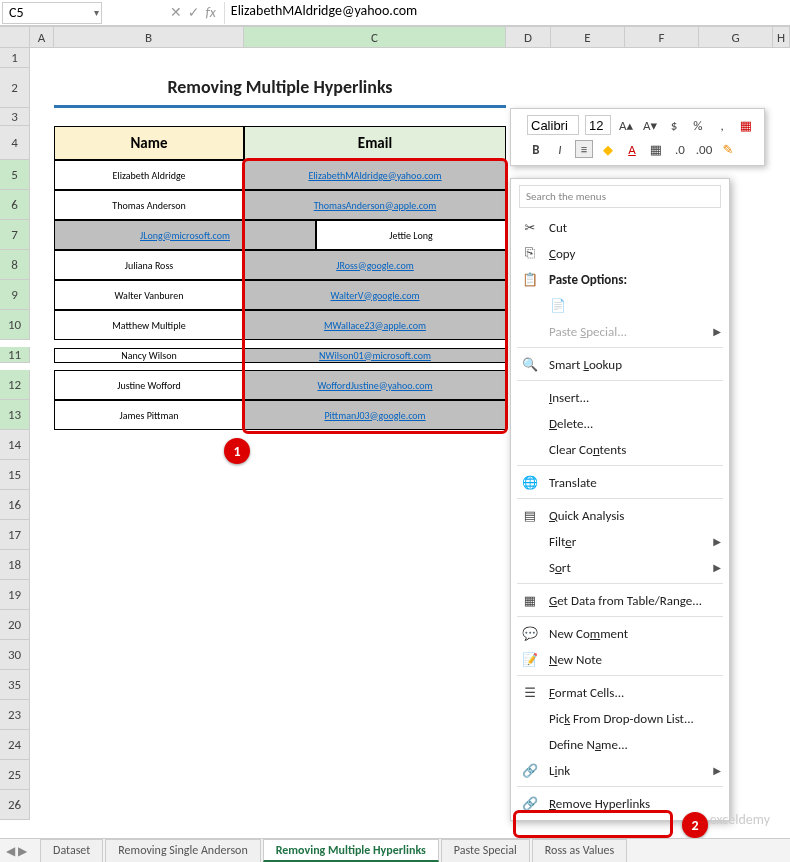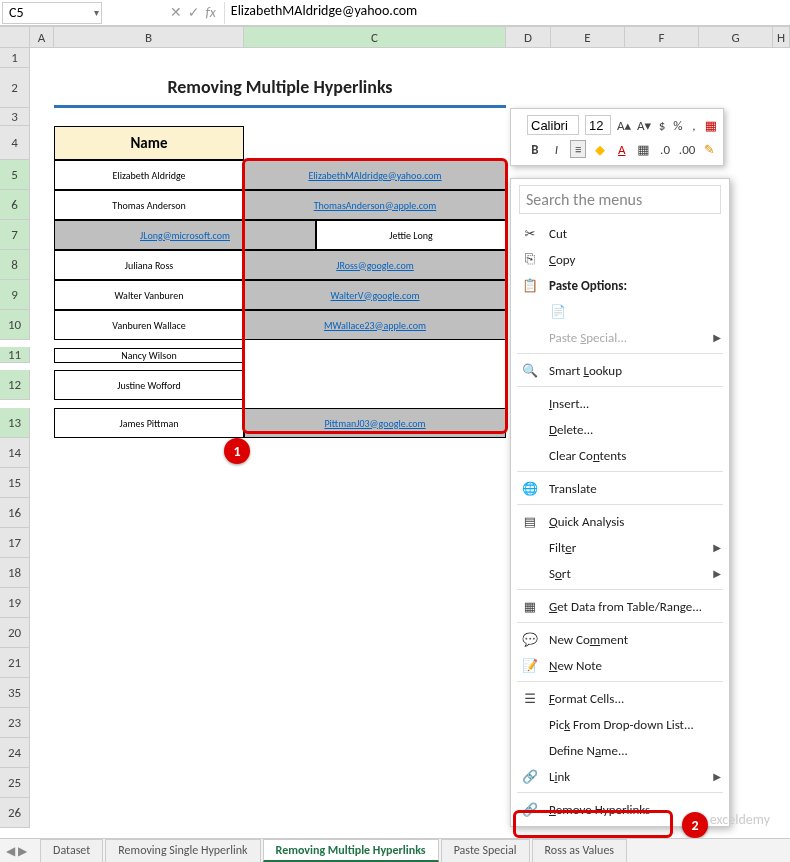--- a/index.html
+++ b/index.html
@@ -56,21 +56,21 @@
 
 .mini-toolbar { position: absolute; background: #fff; border: 1px solid #ccc; box-shadow: 2px 2px 6px rgba(0,0,0,0.25); padding: 4px 6px; font-size: 13px; }
 .mini-toolbar .trow { display: flex; align-items: center; gap: 6px; height: 24px; }
 .mini-toolbar .trow span, .mini-toolbar .trow input { font-size: 13px; }
 .mini-toolbar input.font { width: 52px; height: 20px; border: 1px solid #ccc; padding: 0 3px; }
 .mini-toolbar input.size { width: 26px; height: 20px; border: 1px solid #ccc; padding: 0 3px; }
 .tb-ico { width: 18px; height: 18px; display: flex; align-items: center; justify-content: center; color: #444; }
 
 
 .ctx-menu { position: absolute; width: 220px; background: #fff; border: 1px solid #ccc; box-shadow: 2px 2px 8px rgba(0,0,0,0.3); padding: 4px 0; font-size: 13px; }
-.ctx-search { margin: 2px 8px 6px; padding: 4px 6px; border: 1px solid #ddd; color: #888; font-size: 16px; }
+.ctx-search { margin: 2px 8px 6px; padding: 4px 6px; border: 1px solid #ddd; color: #888; font-size: 11px; }
 .ctx-item { display: flex; align-items: center; height: 26px; padding: 0 10px; gap: 10px; color: #222; position: relative; }
 .ctx-item.disabled { color: #aaa; }
 .ctx-item .ico { width: 18px; display: flex; justify-content: center; color: #444; }
 .ctx-item .submenu { position: absolute; right: 8px; font-size: 10px; color: #555; }
 .ctx-sep { height: 1px; background: #e0e0e0; margin: 3px 6px; }
 .remove-hl-box { position: absolute; border: 3px solid #d00; border-radius: 6px; pointer-events: none; }
 .ul-letter { text-decoration: underline; }
 
 
 .tab-strip { position: absolute; bottom: 0; left: 0; right: 0; height: 24px; background: #f3f3f3; border-top: 1px solid #ccc; display: flex; align-items: center; padding-left: 40px; gap: 0; font-size: 12px; }
@@ -145,20 +145,21 @@
       <div class="cell cE"></div>
       <div class="cell cF"></div>
       <div class="cell cG"></div>
       <div class="cell cH"></div>
 </div>
 
 <div class="row" style="height:34px">
   <div class="row-hdr">4</div>
   <div class="cell cA"></div>
   <div class="cell th cB">Name</div>
+  <div class="cell th email cC">Email</div>
   <div class="cell cD"></div>
       <div class="cell cE"></div>
       <div class="cell cF"></div>
       <div class="cell cG"></div>
       <div class="cell cH"></div>
 </div>
 
 <div id="data-rows">
       <div class="row" style="height: 30px;">
         <div class="row-hdr sel">5</div>
@@ -221,51 +222,57 @@
         </div>
         <div class="cell cD"></div>
         <div class="cell cE"></div>
         <div class="cell cF"></div>
         <div class="cell cG"></div>
         <div class="cell cH"></div>
       </div>
       <div class="row" style="height: 30px;">
         <div class="row-hdr sel">10</div>
         <div class="cell cA"></div>
-        <div class="cell td name cB">Vanburen Wallace</div>
+        <div class="cell td name cB">Matthew Multiple</div>
         <div class="cell td email cC">
           <a>MWallace23@apple.com</a>
         </div>
         <div class="cell cD"></div>
         <div class="cell cE"></div>
         <div class="cell cF"></div>
         <div class="cell cG"></div>
         <div class="cell cH"></div>
       </div>
       <div class="row" style="height: 30px; align-items: center;">
         <div class="row-hdr sel">11</div>
         <div class="cell cA"></div>
         <div class="cell td name cB">Nancy Wilson</div>
+        <div class="cell td email cC">
+          <a>NWilson01@microsoft.com</a>
+        </div>
         <div class="cell cD"></div>
         <div class="cell cE"></div>
         <div class="cell cF"></div>
         <div class="cell cG"></div>
         <div class="cell cH"></div>
       </div>
       <div class="row" style="height: 30px;">
         <div class="row-hdr sel">12</div>
         <div class="cell cA"></div>
         <div class="cell td name cB">Justine Wofford</div>
-        <div class="cell cD"></div>
-        <div class="cell cE"></div>
-        <div class="cell cF"></div>
-        <div class="cell cG"></div>
-        <div class="cell cH"></div>
-      </div>
-      <div class="row" style="height: 30px; margin-top: 8px;">
+        <div class="cell td email cC">
+          <a>WoffordJustine@yahoo.com</a>
+        </div>
+        <div class="cell cD"></div>
+        <div class="cell cE"></div>
+        <div class="cell cF"></div>
+        <div class="cell cG"></div>
+        <div class="cell cH"></div>
+      </div>
+      <div class="row" style="height: 30px;">
         <div class="row-hdr sel">13</div>
         <div class="cell cA"></div>
         <div class="cell td name cB">James Pittman</div>
         <div class="cell td email cC">
           <a>PittmanJ03@google.com</a>
         </div>
         <div class="cell cD"></div>
         <div class="cell cE"></div>
         <div class="cell cF"></div>
         <div class="cell cG"></div>
@@ -345,21 +352,21 @@
         <div class="cell cA"></div>
         <div class="cell cB"></div>
         <div class="cell cC"></div>
         <div class="cell cD"></div>
         <div class="cell cE"></div>
         <div class="cell cF"></div>
         <div class="cell cG"></div>
         <div class="cell cH"></div>
       </div>
       <div class="row">
-        <div class="row-hdr">21</div>
+        <div class="row-hdr">30</div>
         <div class="cell cA"></div>
         <div class="cell cB"></div>
         <div class="cell cC"></div>
         <div class="cell cD"></div>
         <div class="cell cE"></div>
         <div class="cell cF"></div>
         <div class="cell cG"></div>
         <div class="cell cH"></div>
       </div>
       <div class="row">
@@ -418,21 +425,21 @@
         <div class="cell cH"></div>
       </div>
     </div>
 
 <div class="red-sel-border" style="left:242px; top:132px; width:266px; height:276px;"></div>
 
 </div>
 
 <div class="callout" style="left:224px; top:438px;">1</div>
 
-<div class="mini-toolbar" style="left:510px; top:108px; width:214px;padding-left:16px;">
+<div class="mini-toolbar" style="left:510px; top:108px; width:255px;padding-left:16px;">
   <div class="trow">
     <input class="font" value="Calibri" style="">
     <input class="size" value="12" style="">
     <span class="tb-ico">A▴</span>
     <span class="tb-ico">A▾</span>
     <span class="tb-ico">$</span>
     <span class="tb-ico">%</span>
     <span class="tb-ico">,</span>
     <span class="tb-ico" style="color:#c00">▦</span>
   </div>
@@ -550,18 +557,18 @@
 <div class="remove-hl-box" style="left:513px; top:810px; width:160px; height:28px;"></div>
 
 <div class="callout" style="left:682px; top:812px;">2</div>
 
 <div class="watermark">exceldemy</div>
 
 <div class="tab-strip">
   <div class="tab-nav">◀ ▶</div>
   <div id="tabs-container" style="display:flex">
       <div class="sheet-tab">Dataset</div>
-      <div class="sheet-tab">Removing Single Hyperlink</div>
+      <div class="sheet-tab">Removing Single Anderson</div>
       <div class="sheet-tab active">Removing Multiple Hyperlinks</div>
       <div class="sheet-tab">Paste Special</div>
       <div class="sheet-tab">Ross as Values</div>
     </div>
 </div>
 
 </body></html>

